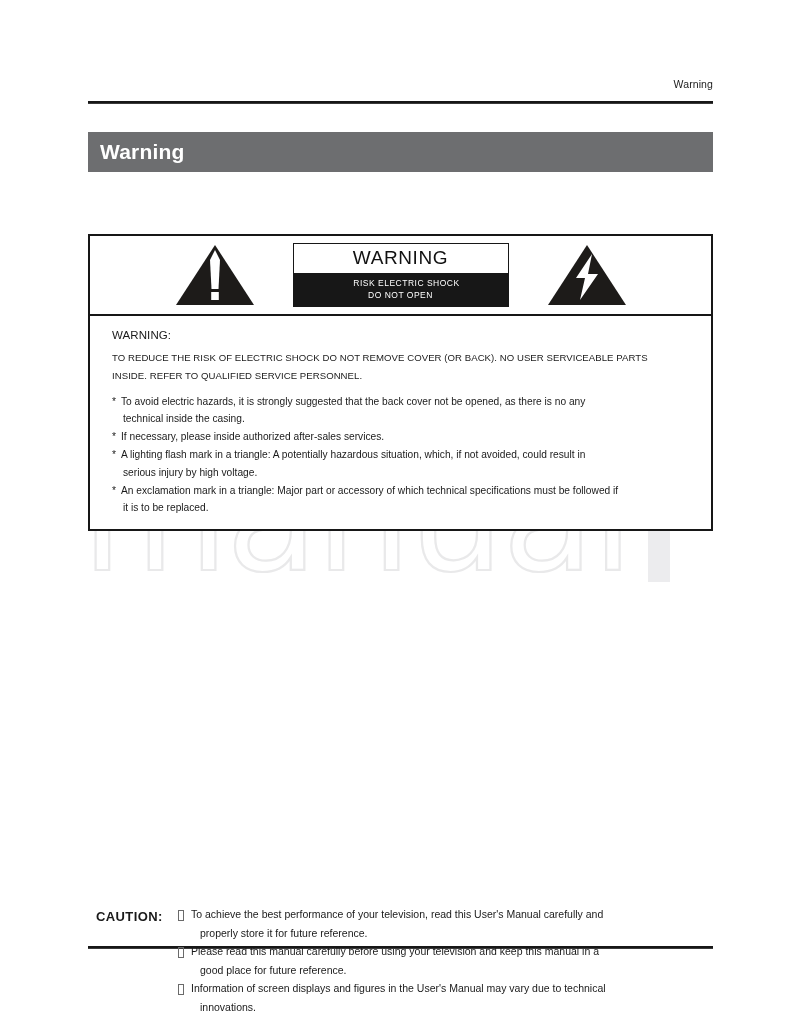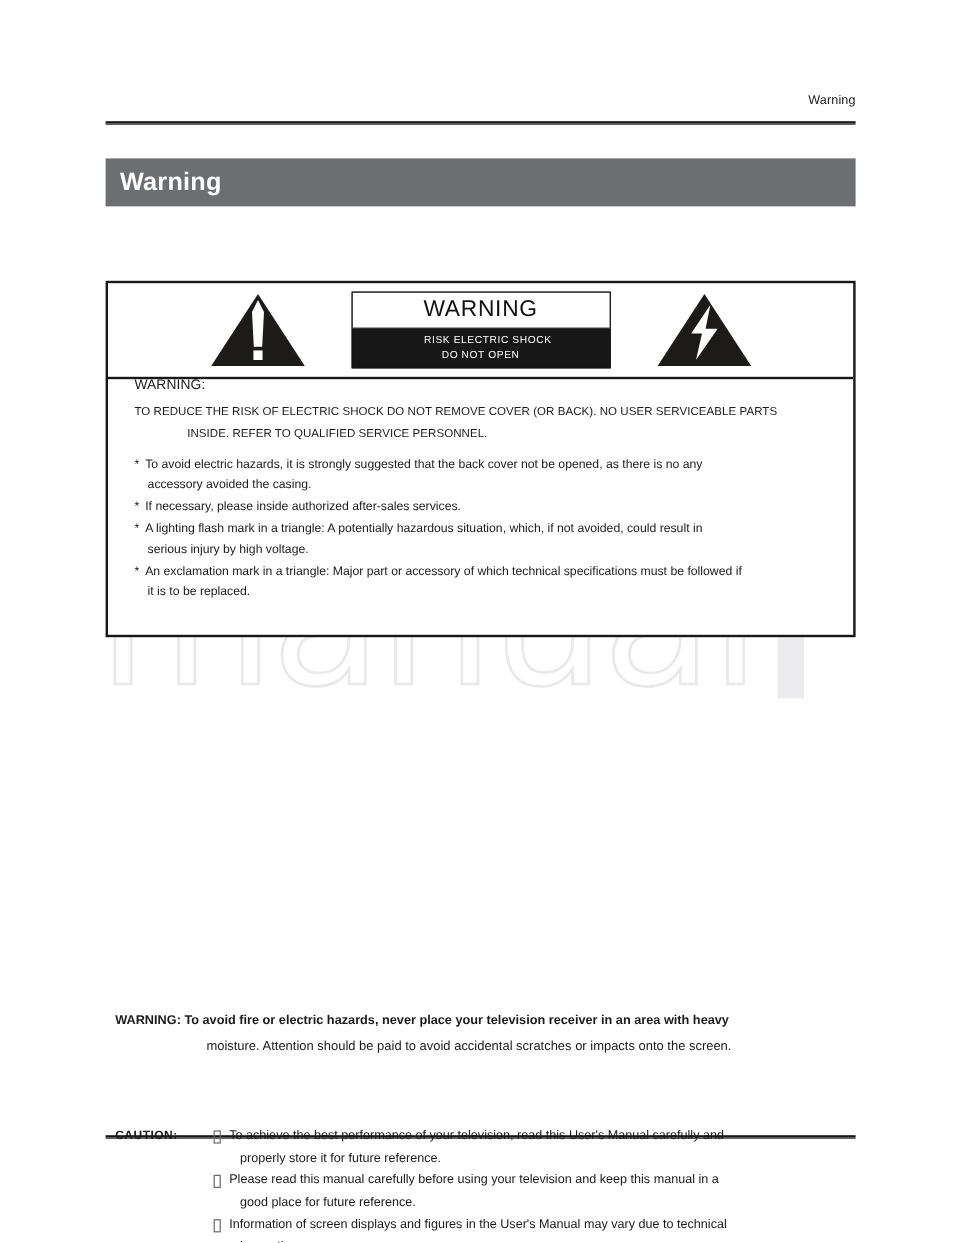--- a/index.html
+++ b/index.html
@@ -107,36 +107,36 @@
     color: #ffffff;
     text-align: center;
     padding: 4px 0 5px 0;
     line-height: 1.35;
     font-size: 8.5px;
     letter-spacing: 0.5px;
   }
 
   
   .warn-body {
-    padding: 0 20px 0 22px;
+    padding: 14px 20px 0 22px;
     font-size: 10.2px;
     line-height: 1.0;
     color: #1a1a1a;
   }
   .wb-head {
     font-size: 11.5px;
     margin-bottom: 11px;
     letter-spacing: 0.1px;
   }
   .wb-caps {
     font-size: 9.6px;
     letter-spacing: 0.05px;
     margin-bottom: 9px;
   }
-  .wb-caps.second { margin-bottom: 16px; margin-left: 44px; }
+  .wb-caps.second { margin-bottom: 16px; }
   .wb-item {
     margin-bottom: 8px;
     font-size: 10.2px;
     position: relative;
     padding-left: 9px;
   }
   .wb-item .star {
     position: absolute;
     left: 0;
     top: 0;
@@ -169,21 +169,21 @@
   .caution-1 {
     position: absolute;
     left: 96px;
     top: 560px;
     width: 620px;
     font-size: 10.5px;
   }
   .caution-1 .label,
   .caution-2 .label {
     font-weight: bold;
-    font-size: 10px;
+    font-size: 13px;
     letter-spacing: 0.4px;
     position: absolute;
     left: 0;
     top: 0;
   }
   .c-items {
     margin-left: 82px;
   }
   .c-item {
     position: relative;
@@ -292,21 +292,21 @@
     </div>
 
     <div class="warn-body">
       <div class="wb-head">WARNING:</div>
       <div class="wb-caps">TO REDUCE THE RISK OF ELECTRIC SHOCK DO NOT REMOVE COVER (OR BACK). NO USER SERVICEABLE PARTS</div>
       <div class="wb-caps second">INSIDE. REFER TO QUALIFIED SERVICE PERSONNEL.</div>
 
       <div class="wb-item">
         <span class="star">*</span>
         <span>To avoid electric hazards, it is strongly suggested that the back cover not be opened, as there is no any</span>
-        <span class="cont">accessory avoided the casing.</span>
+        <span class="cont">technical inside the casing.</span>
       </div>
 
       <div class="wb-item">
         <span class="star">*</span>
         <span>If necessary, please inside authorized after-sales services.</span>
       </div>
 
       <div class="wb-item">
         <span class="star">*</span>
         <span>A lighting flash mark in a triangle: A potentially hazardous situation, which, if not avoided, could result in</span>
@@ -314,24 +314,20 @@
       </div>
 
       <div class="wb-item">
         <span class="star">*</span>
         <span>An exclamation mark in a triangle: Major part or accessory of which technical specifications must be followed if</span>
         <span class="cont">it is to be replaced.</span>
       </div>
     </div>
   </div>
 
-  <div class="warn-para layer-text">
-    <span>WARNING: To avoid fire or electric hazards, never place your television receiver in an area with heavy</span>
-    <span class="l2">moisture. Attention should be paid to avoid accidental scratches or impacts onto the screen.</span>
-  </div>
 
   <div class="caution-1 layer-text">
     <span class="label">CAUTION:</span>
     <div class="c-items">
       <div class="c-item">
         <span class="tofu"></span>
         <span>To achieve the best performance of your television, read this User's Manual carefully and</span>
         <span class="cont">properly store it for future reference.</span>
       </div>
       <div class="c-item">

